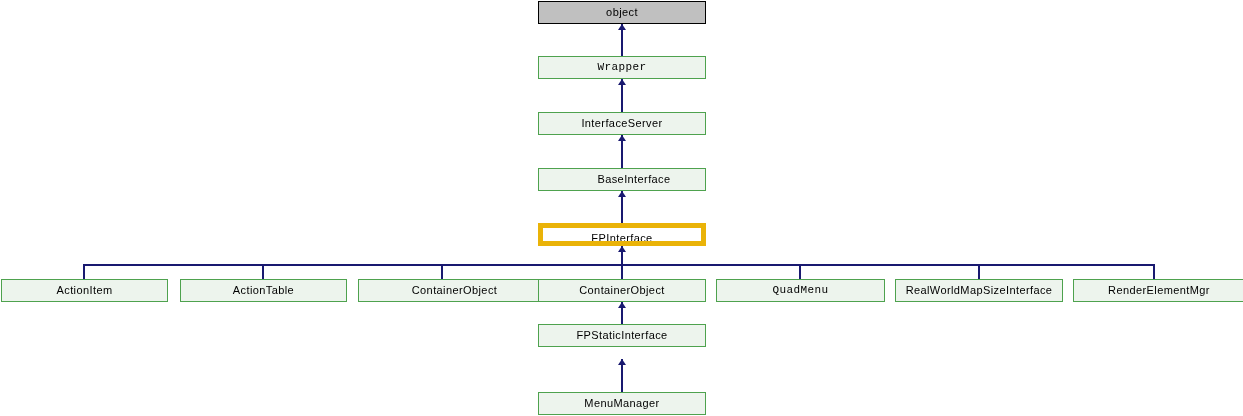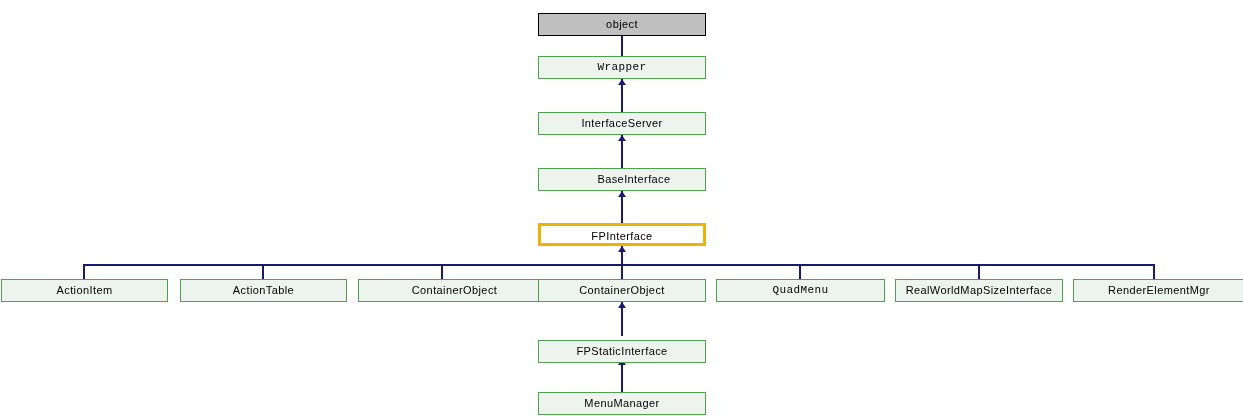--- a/index.html
+++ b/index.html
@@ -30,21 +30,21 @@
     background: #edf4ed;
     border: 1px solid #4ea24e;
     cursor: pointer;
   }
   .node.gray {
     background: #c0c0c0;
     border: 1px solid #000000;
   }
   .node.white {
     background: #ffffff;
-    border: 3px solid #eab308;
+    border: 5px solid #eab308;
   }
   .vline, .hline {
     position: absolute;
     background: #191970;
   }
   .vline { width: 2px; }
   .hline { height: 2px; }
   .arrow {
     position: absolute;
     width: 0;
@@ -81,30 +81,30 @@
   <div class="vline" style="left:799px; top:264px; height:15px;"></div>
   <div class="vline" style="left:978px; top:264px; height:15px;"></div>
   <div class="vline" style="left:1153px; top:264px; height:15px;"></div>
 
   <div class="vline" style="left:621px; top:302px; height:34px;"></div>
   <div class="arrow" style="left:618px; top:302px;"></div>
 
   <div class="vline" style="left:621px; top:359px; height:33px;"></div>
   <div class="arrow" style="left:618px; top:359px;"></div>
 
-  <div class="node gray" style="left:538px; top:1px;   width:168px;margin-top:12px;">object</div>
+  <div class="node gray" style="left:538px; top:1px;   width:168px;">object</div>
   <div class="node green" style="left:538px; top:56px;  width:168px;font-family:Liberation Mono, monospace;">Wrapper</div>
   <div class="node green" style="left:538px; top:112px; width:168px;">InterfaceServer</div>
   <div class="node green" style="left:538px; top:168px; width:168px;padding-left:24px;">BaseInterface</div>
   <div class="node white" style="left:538px; top:223px; width:168px;">FPInterface</div>
 
   <div class="node green" style="left:1px;    top:279px; width:167px;">ActionItem</div>
   <div class="node green" style="left:180px;  top:279px; width:167px;">ActionTable</div>
   <div class="node green" style="left:358px;  top:279px; width:193px;">ContainerObject</div>
   <div class="node green" style="left:538px;  top:279px; width:168px;">ContainerObject</div>
   <div class="node green" style="left:716px;  top:279px; width:169px;font-family:Liberation Mono, monospace;">QuadMenu</div>
   <div class="node green" style="left:895px;  top:279px; width:168px;">RealWorldMapSizeInterface</div>
   <div class="node green" style="left:1073px; top:279px; width:172px;">RenderElementMgr</div>
 
-  <div class="node green" style="left:538px; top:340px; width:168px;">FPStaticInterface</div>
+  <div class="node green" style="left:538px; top:324px; width:168px;">FPStaticInterface</div>
   <div class="node green" style="left:538px; top:392px; width:168px;">MenuManager</div>
 
 </div>
 
 </body></html>

